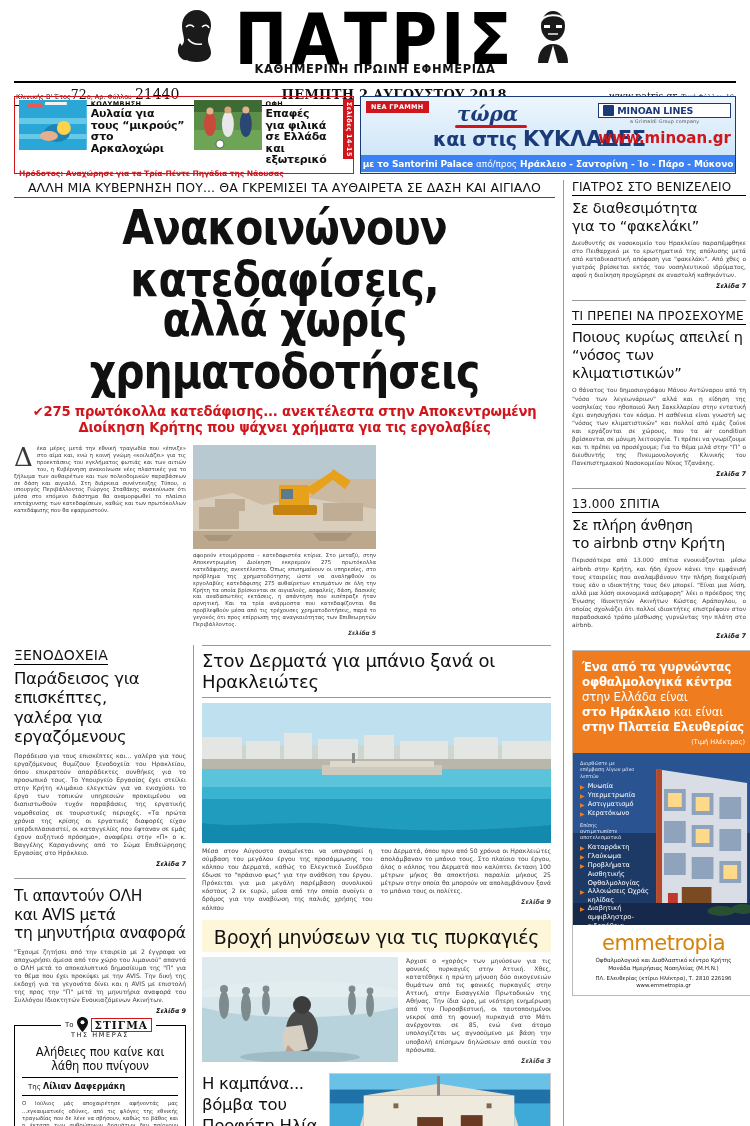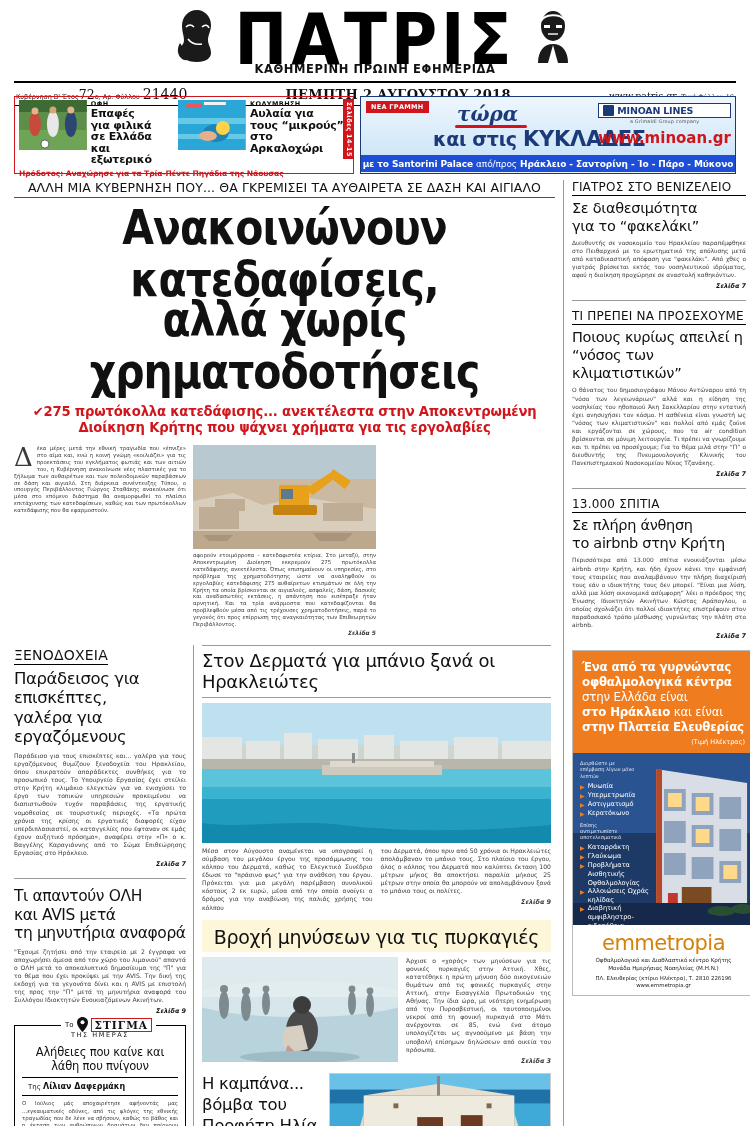--- a/index.html
+++ b/index.html
@@ -78,21 +78,21 @@
     color:#1b3a7a; letter-spacing:-.3px;
   }
   .kyklades b { font-size:21px; }
   .minoan-logo { position:absolute; right:4px; top:6px; text-align:center; }
   .ml-badge { display:flex; align-items:center; gap:3px; border:1px solid #1b3a7a; padding:1px 4px; background:#fff; }
   .ml-sq { width:11px; height:11px; background:#1b3a7a; border-radius:1px; }
   .ml-name { font-size:9.5px; font-weight:bold; color:#1b3a7a; letter-spacing:-.2px; }
   .ml-sub { font-size:4.8px; color:#555; margin-top:1px; letter-spacing:.2px; }
   .ml-url { font-size:15px; font-weight:bold; color:#d0161c; margin-top:5px; }
   .mb-bot {
-    height:17px; background:#1d4ed8; color:#fff; font-size:9px; font-weight:bold;
+    height:17px; background:#3b82f6; color:#fff; font-size:9px; font-weight:bold;
     display:flex; align-items:center; justify-content:center; letter-spacing:-.1px;
   }
   .mb-bot .thin { font-weight:normal; }
 
   
   .content { display:flex; gap:8px; margin-top:6px; }
   .col-main { width:545px; }
   .col-right { width:183px; border-left:1px solid #9a9a9a; padding-left:8px; }
 
   
@@ -218,34 +218,54 @@
           <path d="M18 27h10" stroke="#fff" stroke-width="1.4"></path>
           <path d="M8 56c0-12 6-19 15-19s15 7 15 19z" fill="#1a1a1a"></path>
           <path d="M23 38l-5 18h10z" fill="#fff"></path>
         </svg>
       </div>
     </div>
     <div class="subtitle">ΚΑΘΗΜΕΡΙΝΗ ΠΡΩΙΝΗ ΕΦΗΜΕΡΙΔΑ</div>
     <div class="rule-thick"></div>
     <div class="issueline">
       <div class="issue-left">
-        <span>Κυβέρνηση Β' Έτος</span><span class="big">72</span><span>ο, Αρ. Φύλλου</span><span class="num">21440</span>
+        <span>Κλινικής Β' Έτος</span><span class="big">72</span><span>ο, Αρ. Φύλλου</span><span class="num">21440</span>
       </div>
       <div class="issue-date">ΠΕΜΠΤΗ 2 ΑΥΓΟΥΣΤΟΥ 2018</div>
       <div class="issue-right">
         <span>www.patris.gr</span><span class="small">- Τιμή Φύλλου 1€</span>
       </div>
     </div>
     <div class="rule-thin"></div>
   </div>
 
   <div class="topbanners">
 
     <div class="sports-box">
       <div class="sports-inner">
+        <div class="sp-item">
+          <div class="sp-photo">
+            <svg class="ph" viewBox="0 0 68 50" preserveAspectRatio="none">
+              <rect width="68" height="50" fill="#2aa7d6"></rect>
+              <rect y="18" width="68" height="6" fill="#66c9e8"></rect>
+              <rect y="34" width="68" height="5" fill="#66c9e8"></rect>
+              <ellipse cx="38" cy="33" rx="13" ry="9" fill="#1e84b5"></ellipse>
+              <circle cx="45" cy="28" r="7" fill="#ffd24a"></circle>
+              <ellipse cx="30" cy="36" rx="9" ry="5" fill="#e5b08b"></ellipse>
+              <rect x="8" y="4" width="16" height="4" rx="2" fill="#e55"></rect>
+              <rect x="26" y="2" width="22" height="3" fill="#f2f2f2"></rect>
+            </svg>
+          </div>
+          <div class="sp-txt">
+            <div class="kicker">ΚΟΛΥΜΒΗΣΗ</div>
+            <div class="head" style="white-space:pre-line">Αυλαία για
+τους “μικρούς”
+στο Αρκαλοχώρι</div>
+          </div>
+        </div>
         <div class="sp-item">
           <div class="sp-photo">
             <svg class="ph" viewBox="0 0 68 50" preserveAspectRatio="none">
               <rect width="68" height="50" fill="#5d8f4a"></rect>
               <rect y="30" width="68" height="20" fill="#6ea455"></rect>
               <rect y="0" width="68" height="12" fill="#3e6b33"></rect>
               <ellipse cx="16" cy="24" rx="6" ry="12" fill="#c94a3a"></ellipse>
               <ellipse cx="16" cy="11" rx="3.5" ry="3.5" fill="#e2b48c"></ellipse>
               <ellipse cx="34" cy="24" rx="6" ry="13" fill="#e8e8ea"></ellipse>
               <ellipse cx="34" cy="10" rx="3.5" ry="3.5" fill="#d9a578"></ellipse>
@@ -253,40 +273,20 @@
               <ellipse cx="52" cy="10" rx="3.5" ry="3.5" fill="#e2b48c"></ellipse>
               <circle cx="26" cy="44" r="4" fill="#fff" stroke="#222" stroke-width=".6"></circle>
             </svg>
           </div>
           <div class="sp-txt">
             <div class="kicker">ΟΦΗ</div>
             <div class="head" style="white-space:pre-line">Επαφές
 για φιλικά
 σε Ελλάδα
 και εξωτερικό</div>
-          </div>
-        </div>
-        <div class="sp-item">
-          <div class="sp-photo">
-            <svg class="ph" viewBox="0 0 68 50" preserveAspectRatio="none">
-              <rect width="68" height="50" fill="#2aa7d6"></rect>
-              <rect y="18" width="68" height="6" fill="#66c9e8"></rect>
-              <rect y="34" width="68" height="5" fill="#66c9e8"></rect>
-              <ellipse cx="38" cy="33" rx="13" ry="9" fill="#1e84b5"></ellipse>
-              <circle cx="45" cy="28" r="7" fill="#ffd24a"></circle>
-              <ellipse cx="30" cy="36" rx="9" ry="5" fill="#e5b08b"></ellipse>
-              <rect x="8" y="4" width="16" height="4" rx="2" fill="#e55"></rect>
-              <rect x="26" y="2" width="22" height="3" fill="#f2f2f2"></rect>
-            </svg>
-          </div>
-          <div class="sp-txt">
-            <div class="kicker">ΚΟΛΥΜΒΗΣΗ</div>
-            <div class="head" style="white-space:pre-line">Αυλαία για
-τους “μικρούς”
-στο Αρκαλοχώρι</div>
           </div>
         </div>
       </div>
       <div class="sp-foot">Ηρόδοτος: Αναχώρησε για τα Τρία-Πέντε Πηγάδια της Νάουσας</div>
       <div class="sides-vert">Σελίδες 14-15</div>
     </div>
 
     <div class="minoan-box">
       <div class="mb-top">
         <div class="nea-grammi">ΝΕΑ ΓΡΑΜΜΗ</div>

